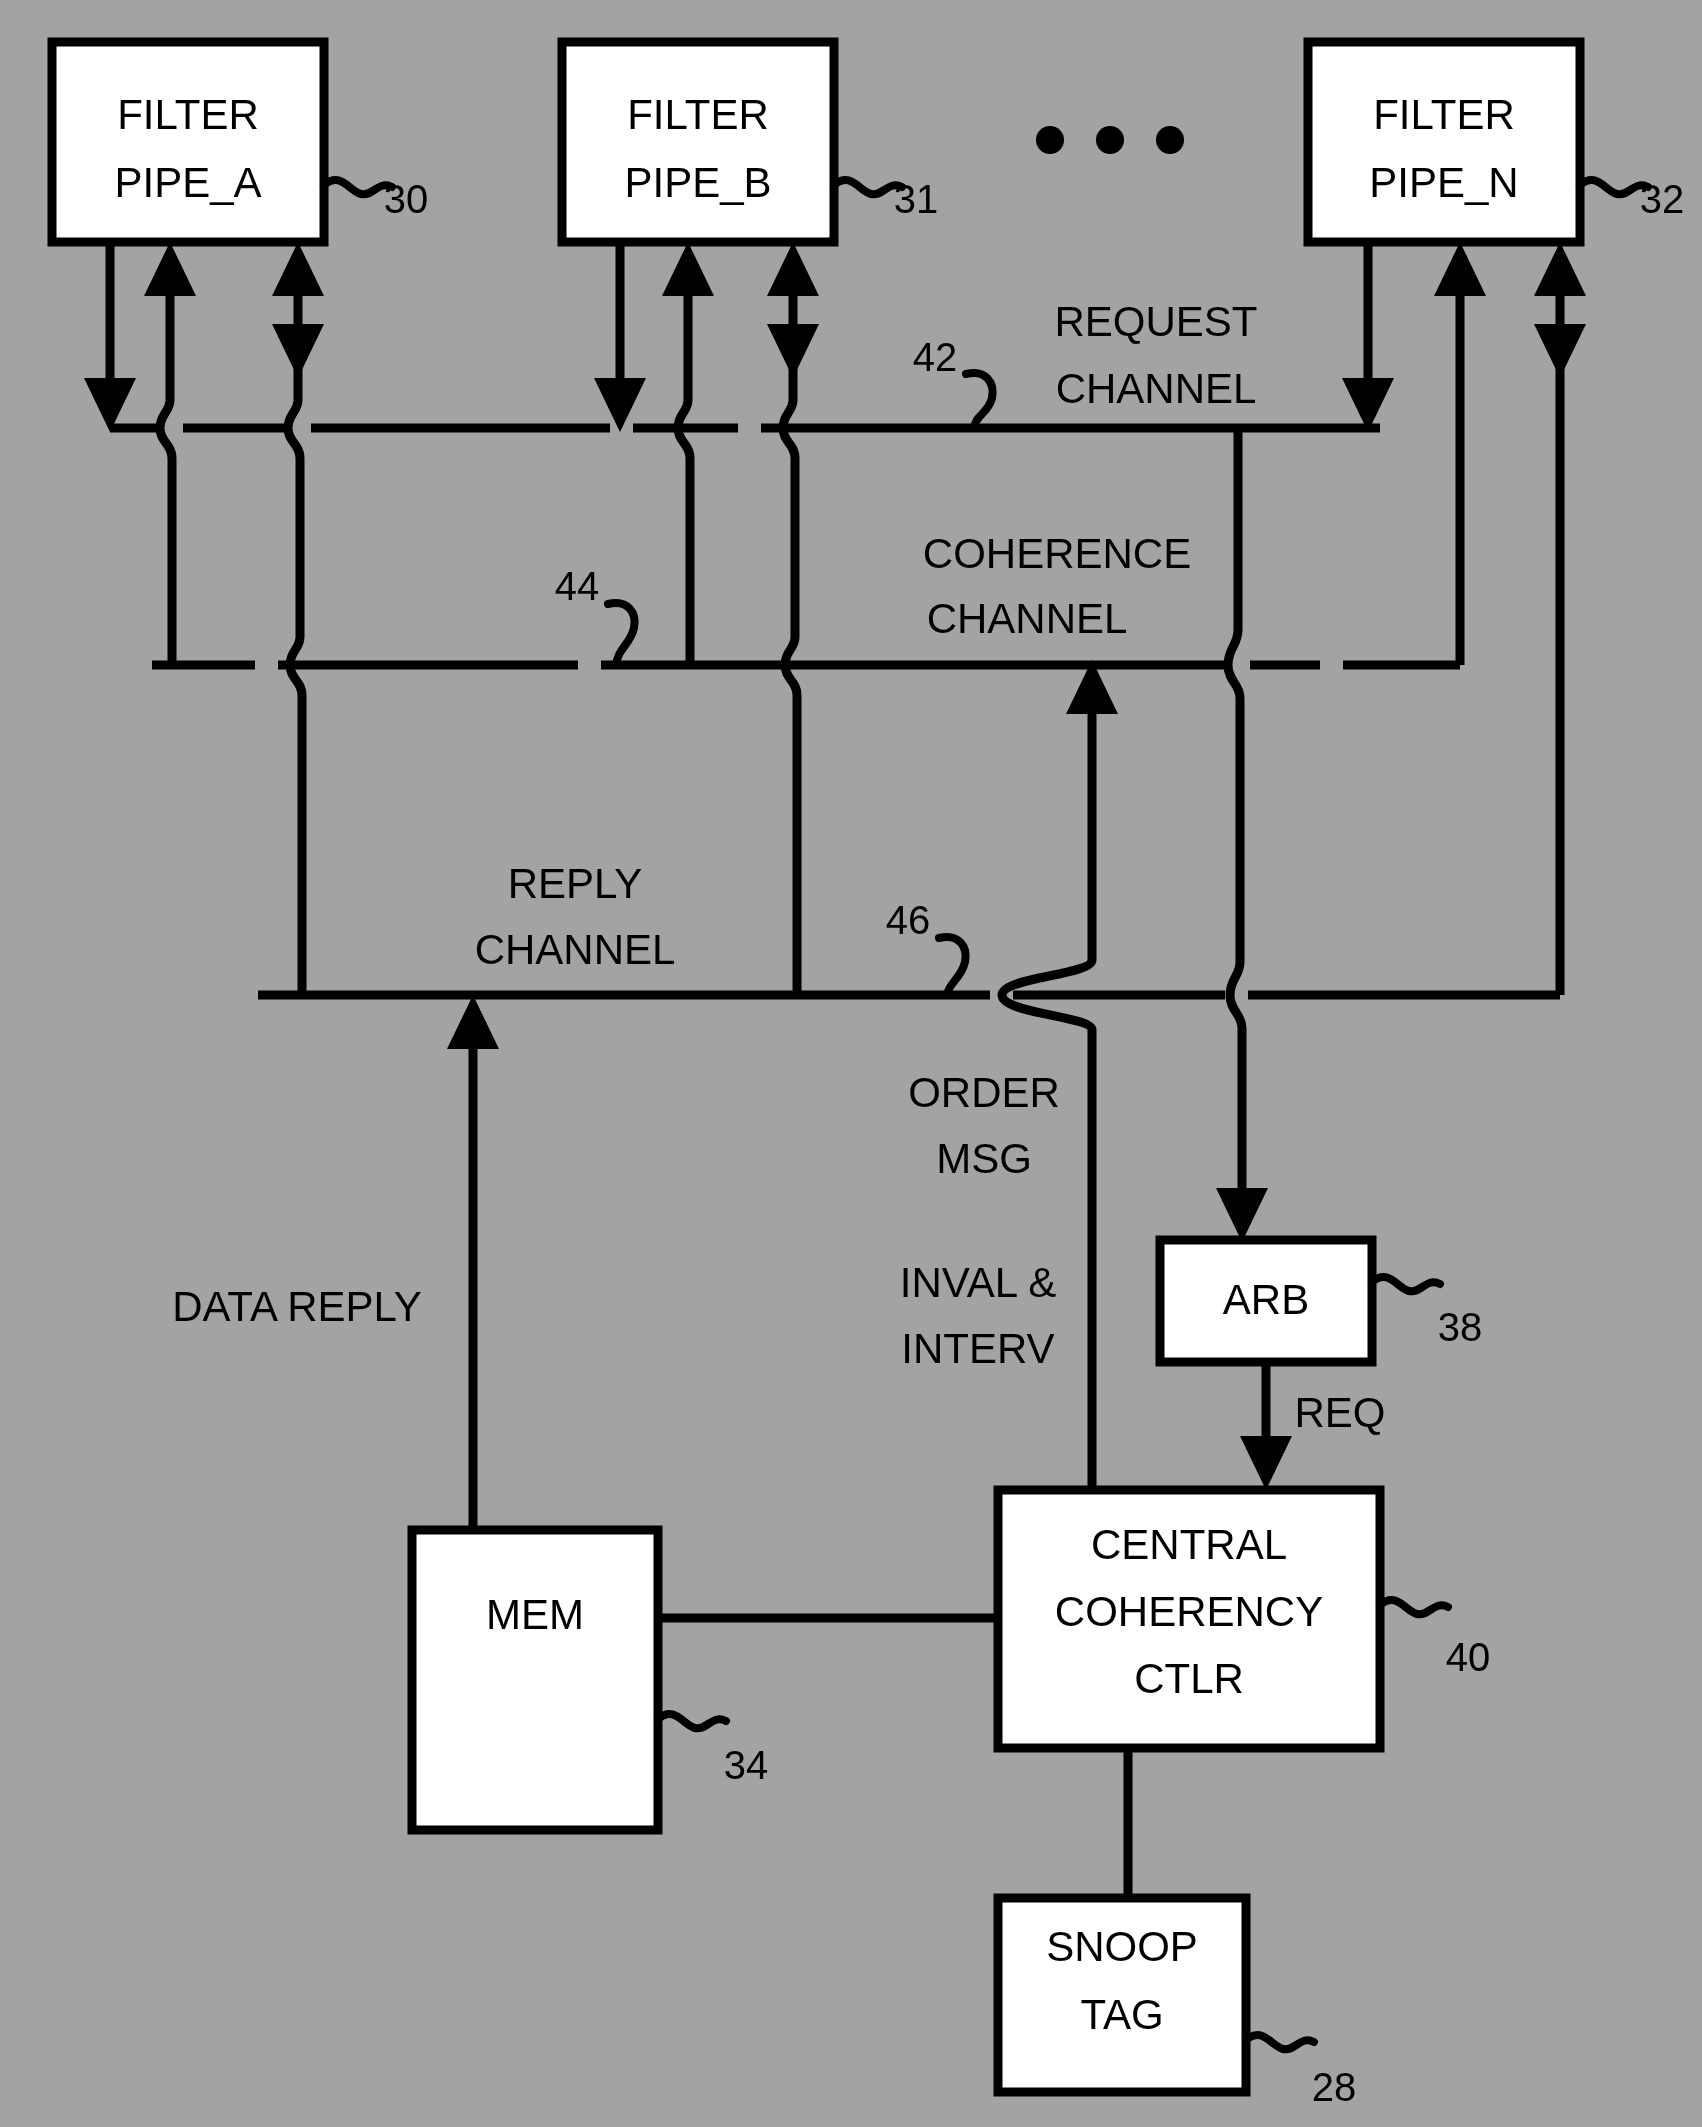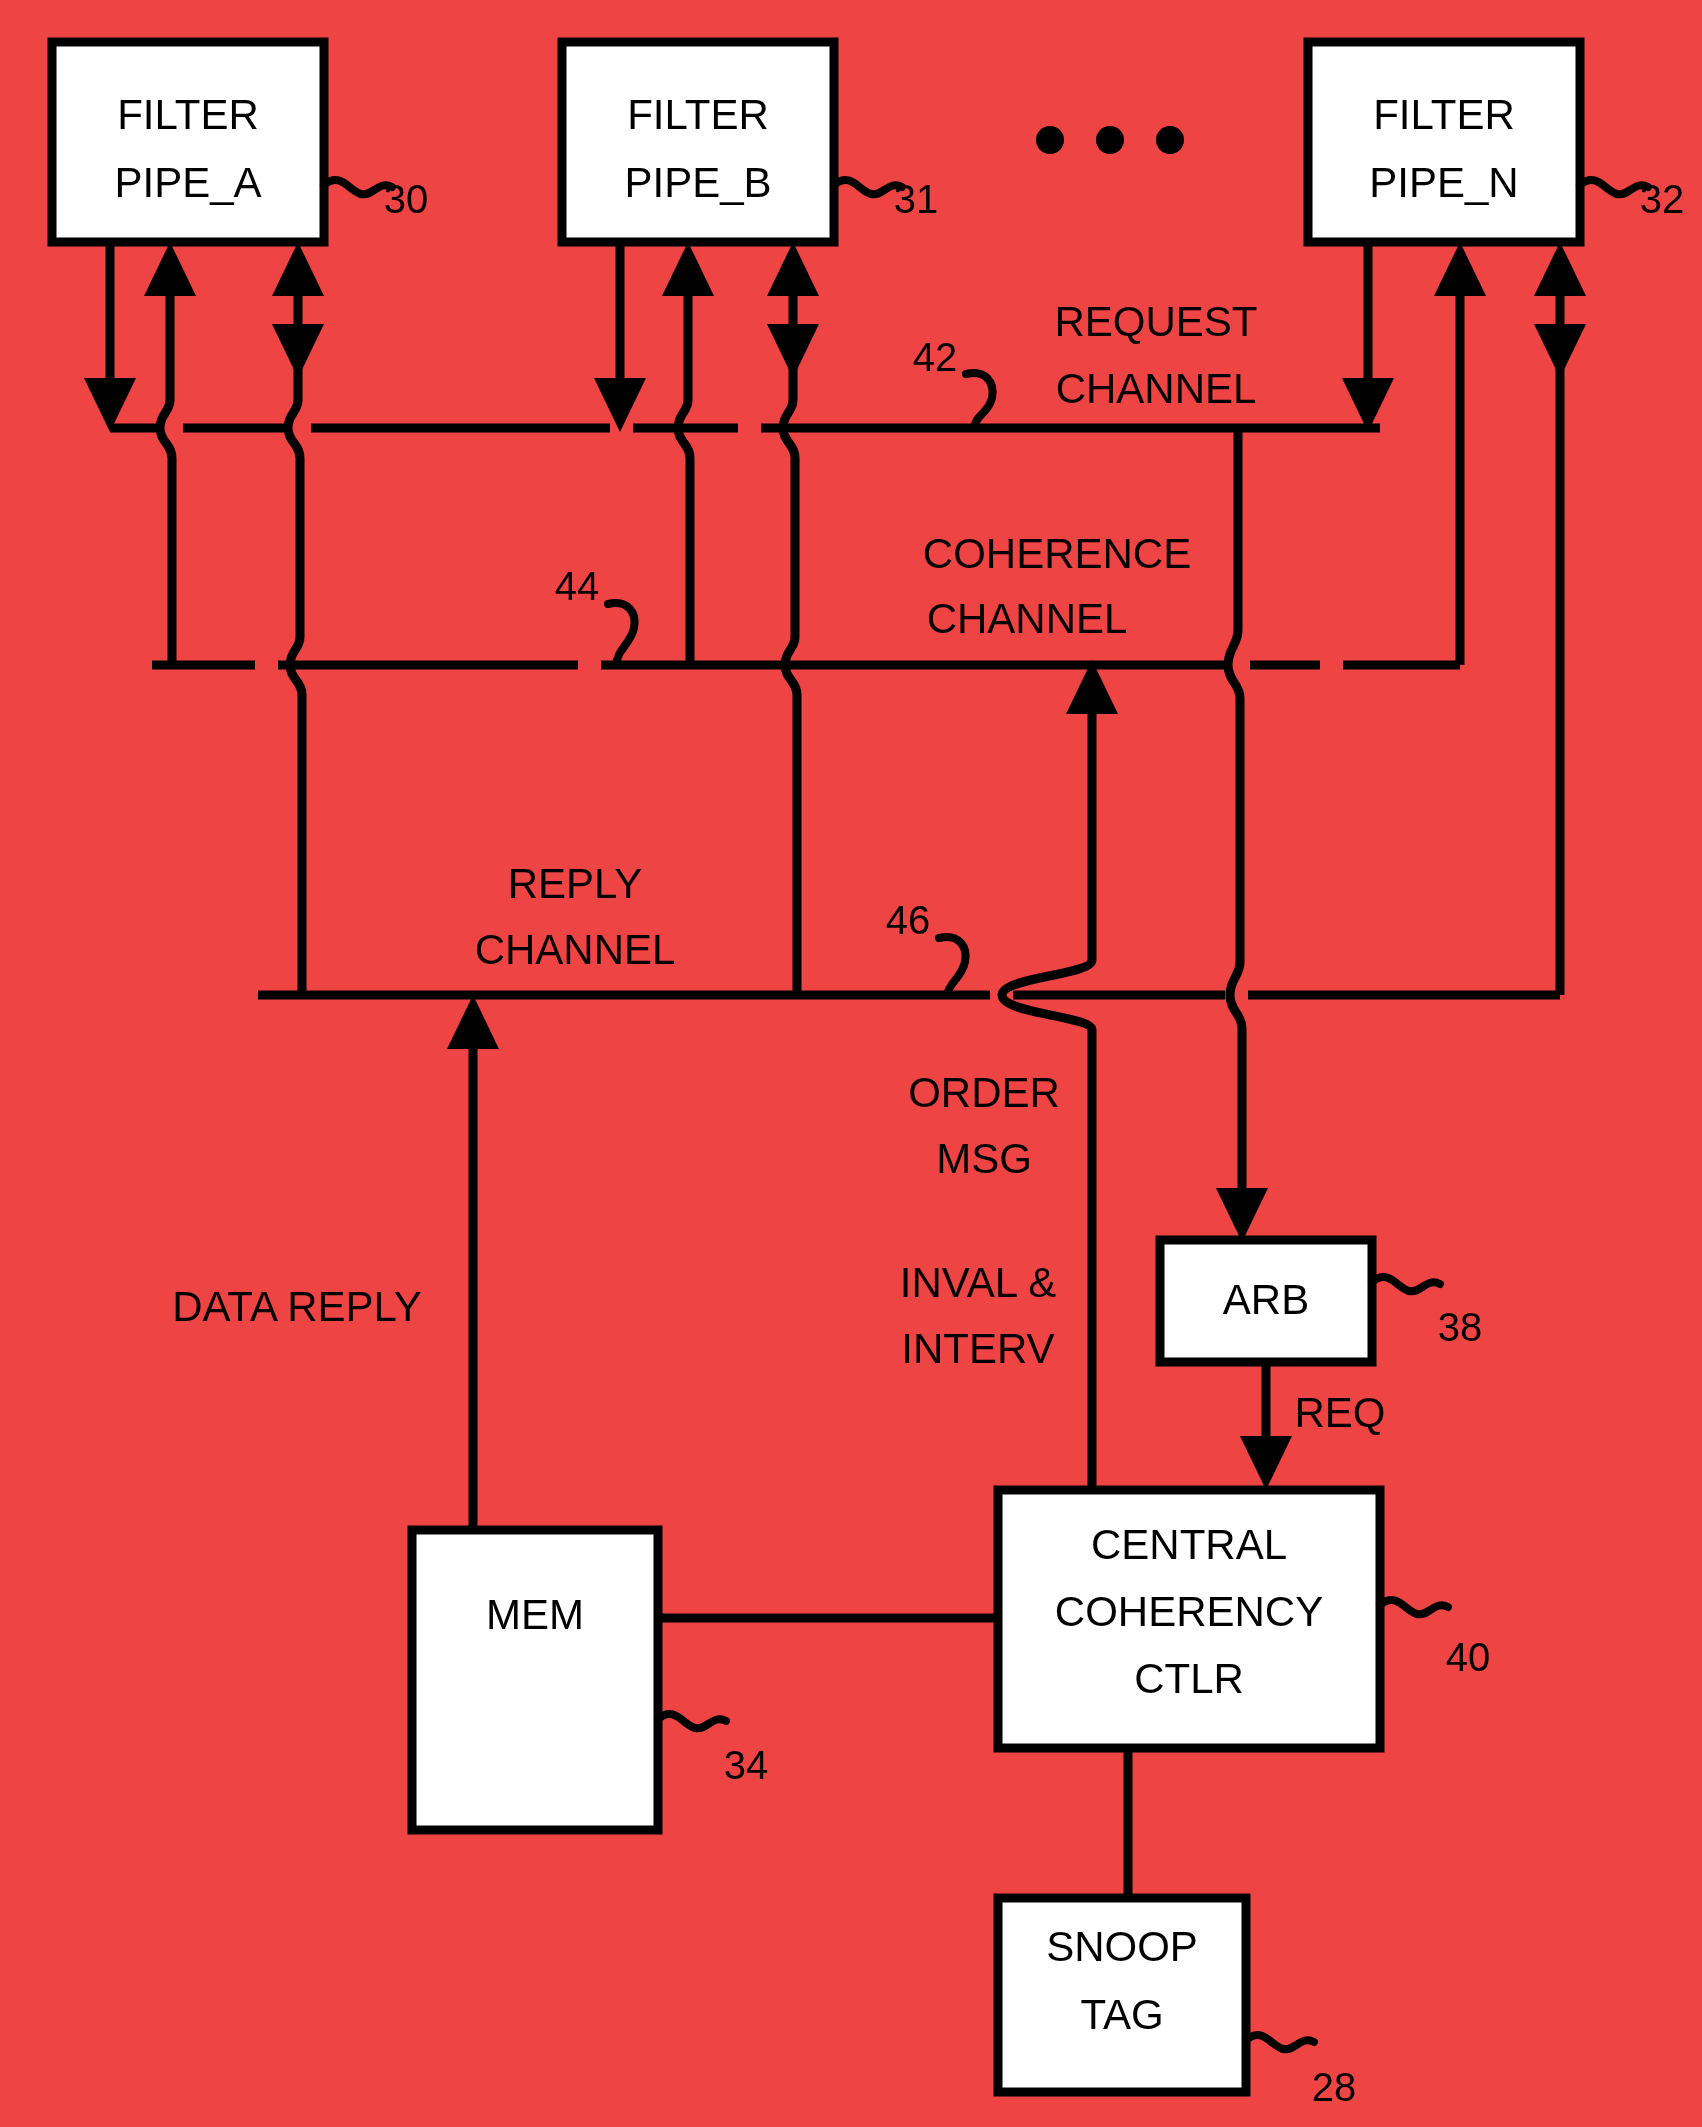--- a/index.html
+++ b/index.html
@@ -10,21 +10,21 @@
   body {
     width: 1702px;
     height: 2127px;
     font-family: "Liberation Sans", sans-serif;
     overflow: hidden;
   }
   #diagram-root {
     position: relative;
     width: 1702px;
     height: 2127px;
-    background: #ef4444;
+    background: #a3a3a3;
   }
   svg#patent-svg {
     display: block;
     width: 1702px;
     height: 2127px;
   }
   .blk-rect {
     fill: #ffffff;
     stroke: #000000;
     stroke-width: 9;

